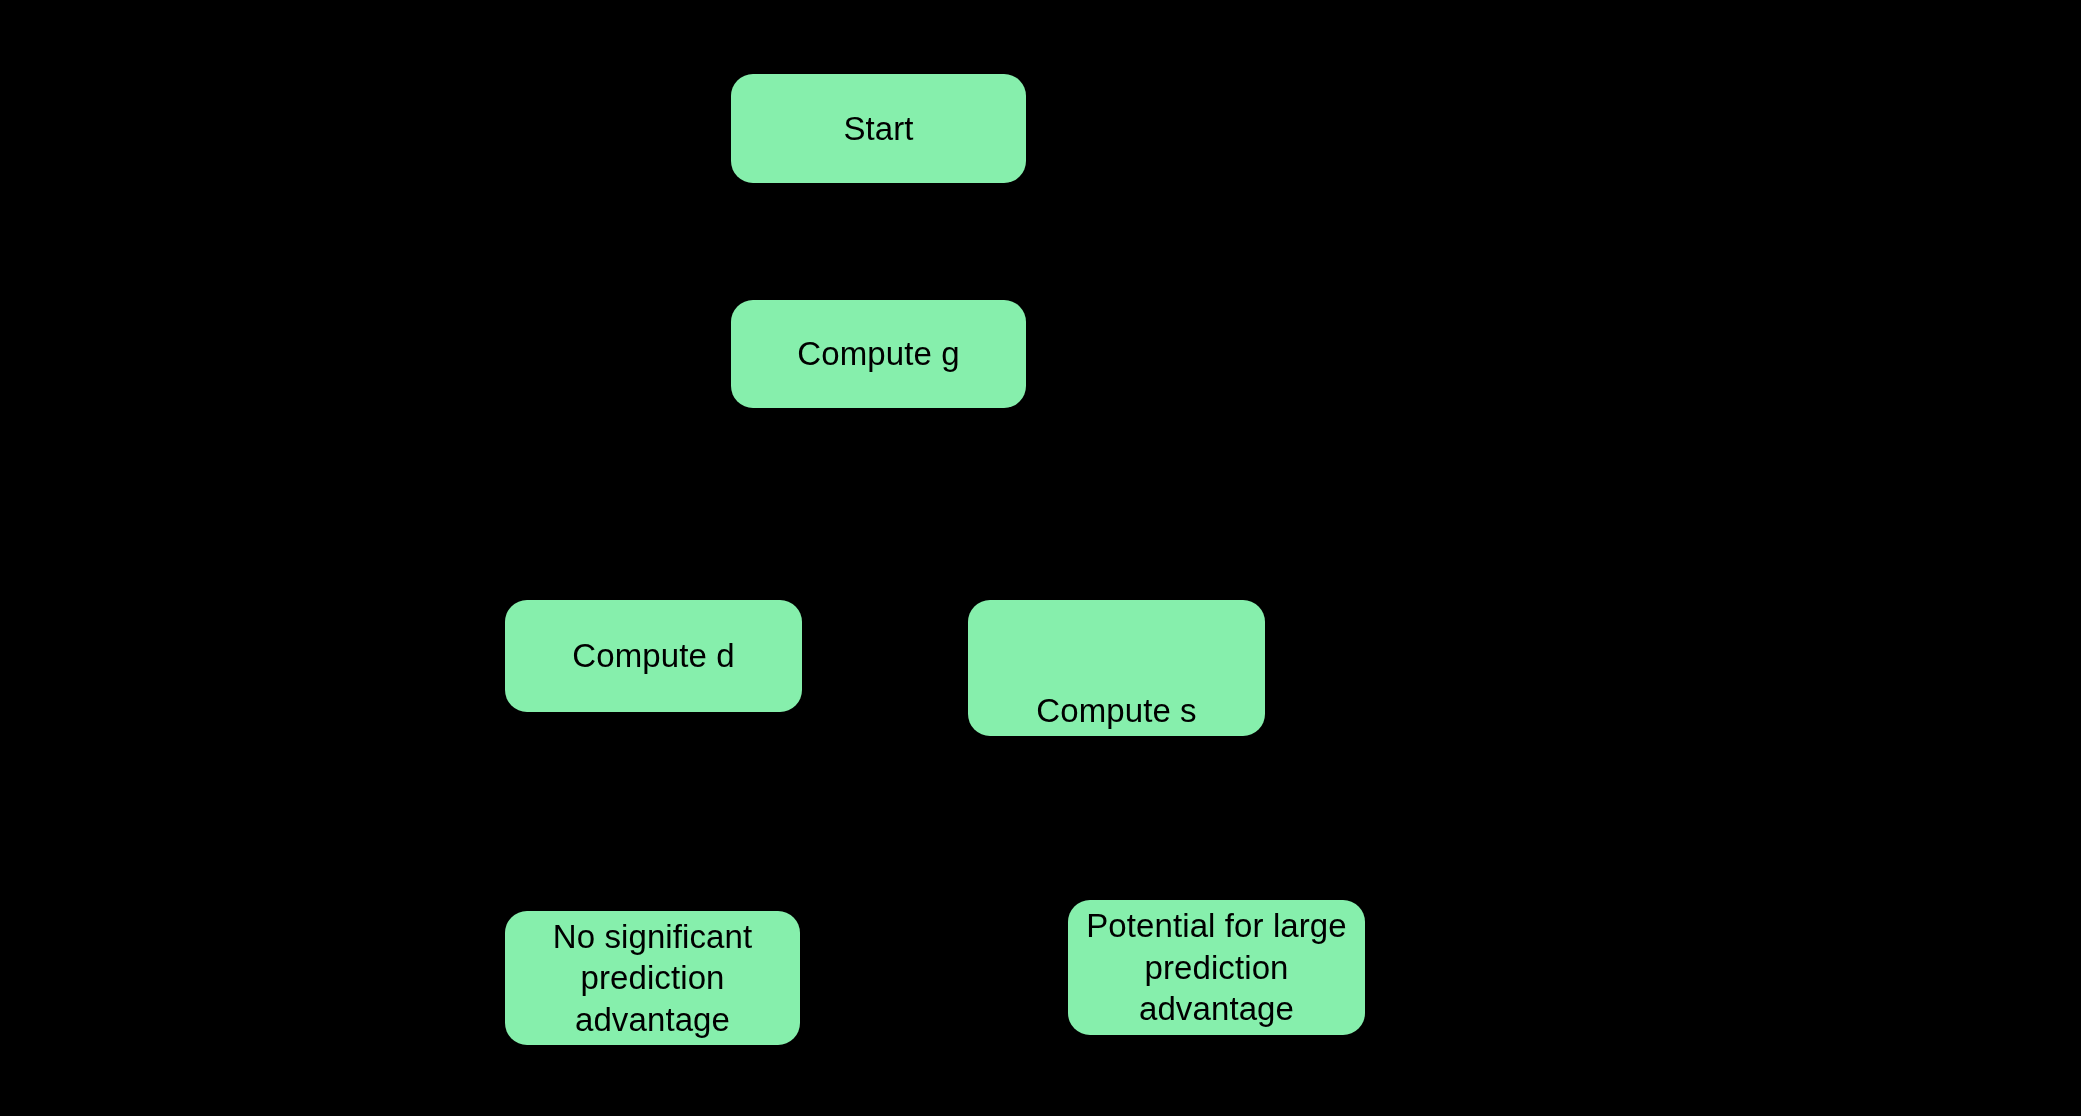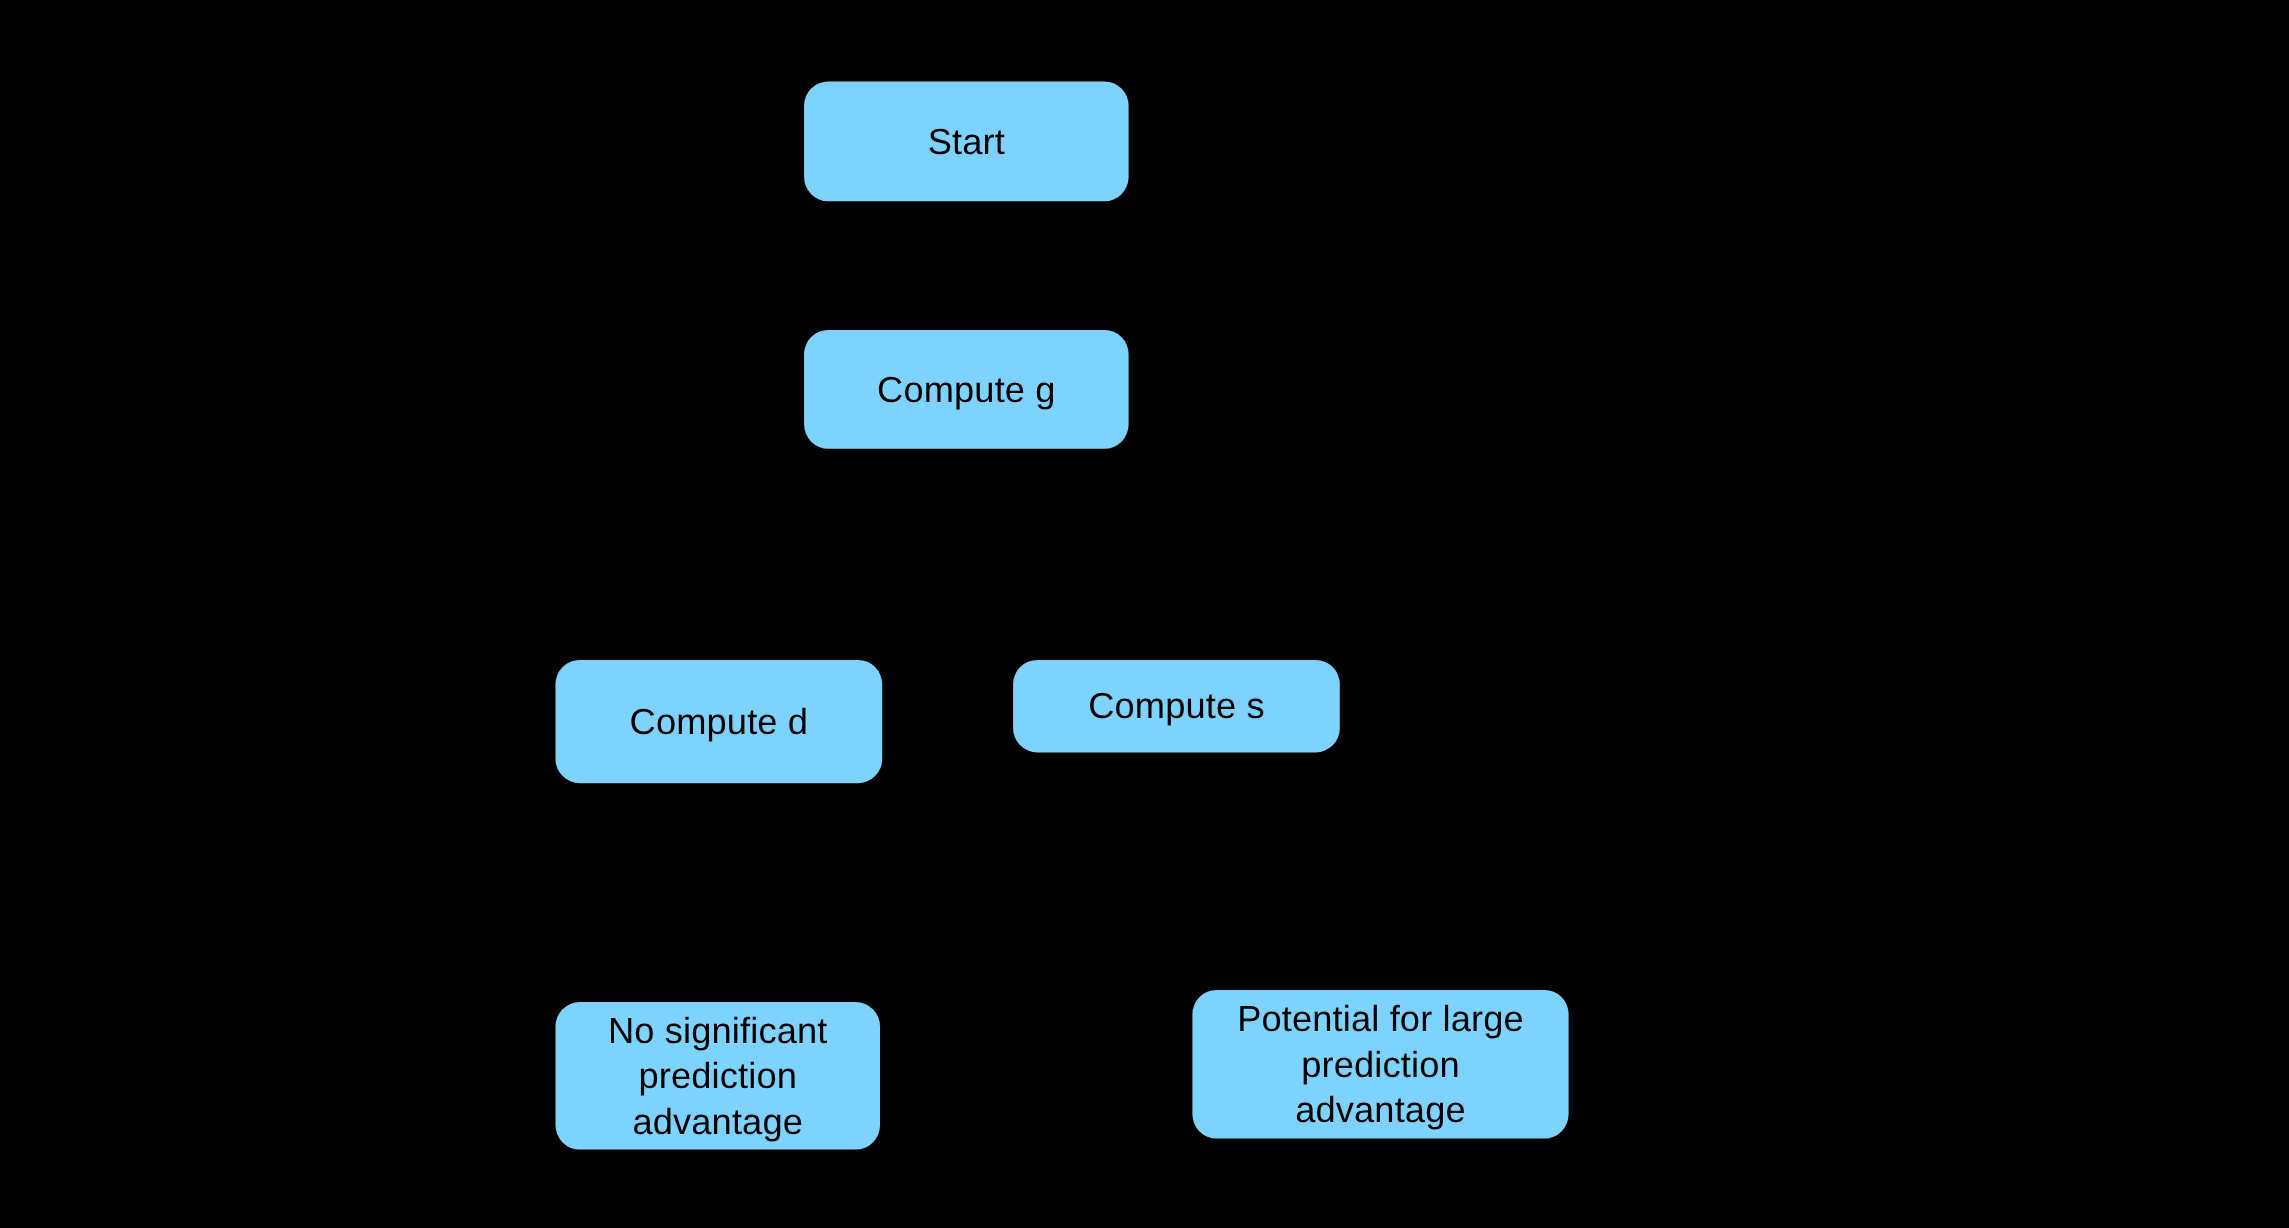--- a/index.html
+++ b/index.html
@@ -23,21 +23,21 @@
     top: 0;
     width: 2081px;
     height: 1116px;
     z-index: 1;
     pointer-events: none;
   }
   .node {
     position: absolute;
     z-index: 2;
     box-sizing: border-box;
-    background: #7dd3fc;
+    background: #86efac;
     color: #000000;
     border-radius: 22px;
     display: flex;
     align-items: center;
     justify-content: center;
     text-align: center;
     line-height: 1.26;
     font-size: 33px;
     font-weight: 400;
     letter-spacing: 0.1px;
@@ -45,23 +45,23 @@
     -webkit-font-smoothing: antialiased;
   }
   .node-label {
     display: block;
     white-space: pre-line;
   }
   
   #node-start        { left: 731px;  top: 74px;  width: 295px; height: 109px; }
   #node-compute-g    { left: 731px;  top: 300px; width: 295px; height: 108px; }
   #node-compute-d    { left: 505px;  top: 600px; width: 297px; height: 112px; }
-  #node-compute-s    { left: 921px;  top: 600px; width: 297px; height: 84px; }
+  #node-compute-s    { left: 968px;  top: 600px; width: 297px; height: 136px; align-items: flex-end; }
   #node-no-advantage { left: 505px;  top: 898px; width: 295px; height: 134px; margin-top: 13px; }
-  #node-large-advantage { left: 1068px; top: 900px; width: 342px; height: 135px; margin-left: 16px; }
+  #node-large-advantage { left: 1068px; top: 900px; width: 297px; height: 135px; }
 </style>
 </head>
 <body>
 
 <div id="canvas">
 
   <svg id="edge-layer" viewBox="0 0 2081 1116" width="2081" height="1116" aria-hidden="true">
     <defs>
       <marker id="arrowhead" markerWidth="9" markerHeight="9" refX="7" refY="4.5" orient="auto" markerUnits="strokeWidth">
         <path d="M 0 0 L 9 4.5 L 0 9 z" fill="#000000"></path>

